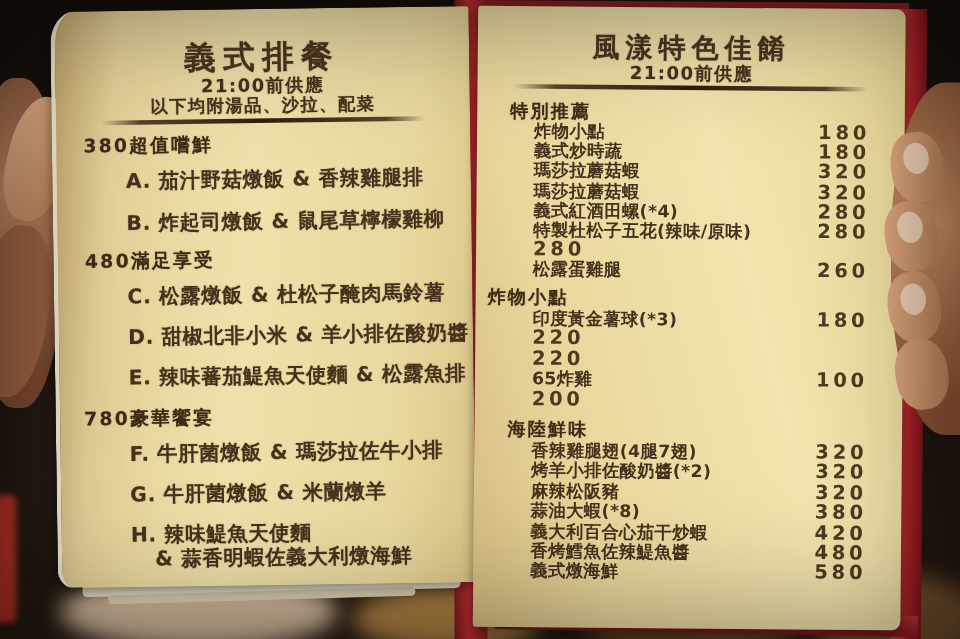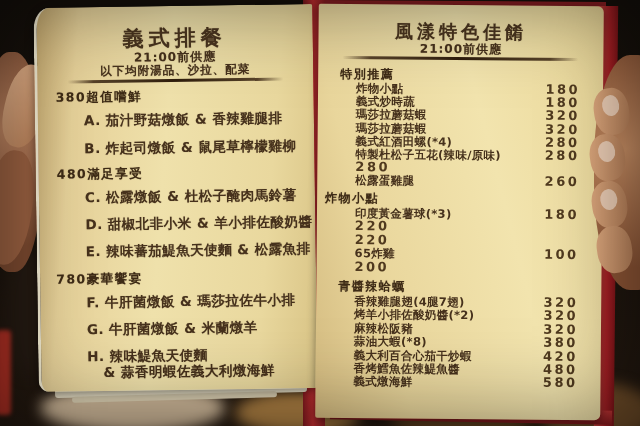--- a/index.html
+++ b/index.html
@@ -150,21 +150,21 @@
         </div>
       <div class="rrow">
           <span class="rname">65炸雞</span>
           <span class="rprice">100</span>
         </div>
       <div class="rrow">
           <span class="rprice">200</span>
         </div>
     </div>
 
-    <div class="abs ink sec-h" style="left:22px;top:274px;font-size:12px;">青醬辣蛤蠣</div>
+    <div class="abs ink sec-h" style="left:22px;top:274px;font-size:12px;">海陸鮮味</div>
     <div class="abs rows rows2" style="top:289px;">
       <div class="rrow">
           <span class="rname">香辣雞腿翅(4腿7翅)</span>
           <span class="rprice">320</span>
         </div>
       <div class="rrow">
           <span class="rname">烤羊小排佐酸奶醬(*2)</span>
           <span class="rprice">320</span>
         </div>
       <div class="rrow">

